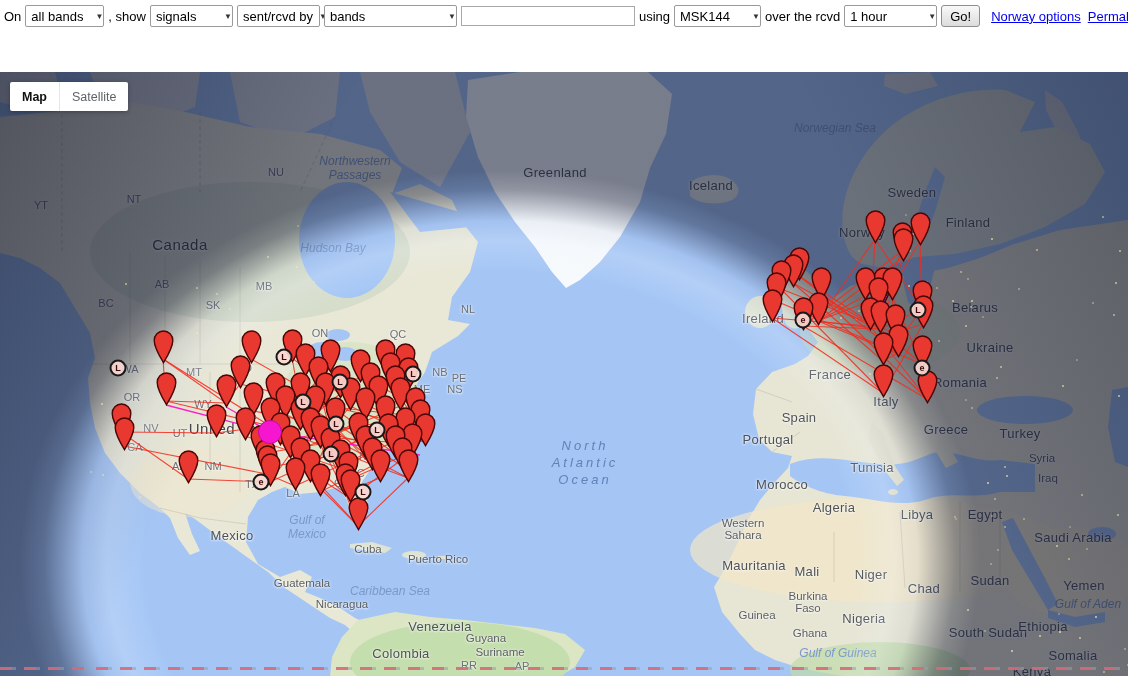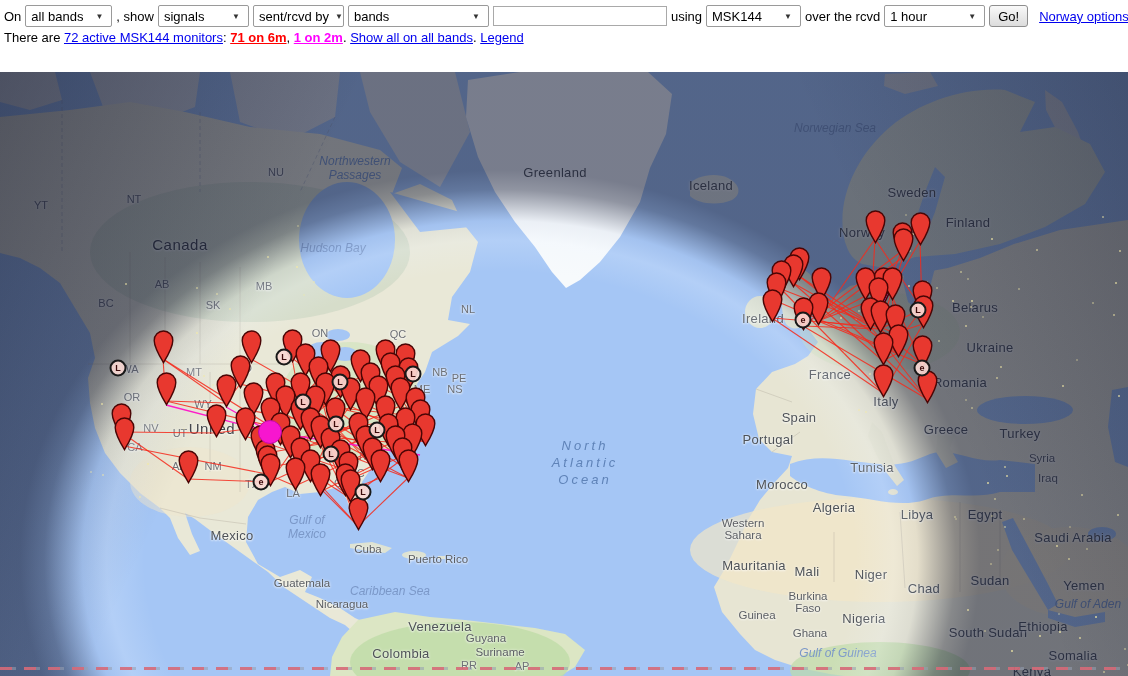--- a/index.html
+++ b/index.html
@@ -1,21 +1,21 @@
 <!DOCTYPE html>
 <html><head>
 <meta charset="utf-8">
 <style>
   html,body{margin:0;padding:0;background:#fff;font-family:"Liberation Sans",sans-serif;}
   body{width:1128px;height:676px;overflow:hidden;position:relative;}
   
   #header{position:absolute;top:0;left:0;width:1128px;height:72px;background:#fff;font-size:13px;color:#000;}
   .row1{display:flex;align-items:center;height:26px;padding:3px 4px 0 4px;white-space:nowrap;}
   .row1 > *{margin-right:4px;flex:0 0 auto;}
-  .sel{display:inline-flex;align-items:center;justify-content:space-between;border:1px solid #9a9a9a;border-radius:2px;background:#fff;height:20px;padding:0 8px 0 5px;font-size:13px;cursor:default;}
+  .sel{display:inline-flex;align-items:center;justify-content:space-between;border:1px solid #9a9a9a;border-radius:2px;background:#fff;height:20px;padding:0 0 0 5px;font-size:13px;cursor:default;}
   .sel .arr{font-size:8px;color:#333;margin-left:6px;}
   .w-band{width:72px}.w-signals{width:76px}.w-sent{width:76px}.w-who{width:126px}.w-mode{width:80px}.w-time{width:86px}
   #callsign-input{width:166px;height:16px;border:1px solid #a9a9a9;border-radius:0;font-size:13px;padding:1px 3px;}
   #go-btn{height:22px;border:1px solid #8e8e8e;border-radius:3px;background:linear-gradient(#f9f9f9,#dcdcdc);font-size:13px;padding:0 8px;cursor:pointer;}
   a{color:#0000ee;text-decoration:underline;cursor:pointer;}
   .right-links{margin-left:auto;display:flex;}
   .right-links a{margin-left:7px;}
   .row2,.row3{padding:1px 4px;line-height:15px;white-space:nowrap;}
   .lnk6{color:#ff0000;font-weight:bold;}
   .lnk2{color:#ff00ff;font-weight:bold;}
@@ -86,23 +86,20 @@
     <span>over the rcvd</span>
     <div class="sel w-time">
         <span>1 hour</span>
         <span class="arr">▼</span>
       </div>
     <button id="go-btn">Go!</button>
     <span class="right-links">
       <a>Norway options</a>
       <a>Permalink</a>
     </span>
-  </div>
-  <div class="row3">
-    <span>There are </span><a>72 active MSK144 monitors</a><span>: </span><a class="lnk6">71 on 6m</a><span>, </span><a class="lnk2">1 on 2m</a><span>. </span><a>Show all on all bands</a><span>. </span><a>Legend</a>
   </div>
 </div>
 
 <div id="map">
   <svg id="basemap" width="1128" height="604" viewBox="0 0 1128 604">
     <rect x="0" y="0" width="1128" height="604" fill="#a5c6f5"></rect>
 
     <path d="M0,0 L55,0 L62,28 L30,38 L0,30 Z" fill="#dadfe4"></path>
     <path d="M90,0 L200,0 L195,35 L150,52 L105,40 Z" fill="#dadfe4"></path>
     <path d="M230,0 L340,0 L335,45 L290,68 L240,50 Z" fill="#dadfe4"></path>
@@ -795,13 +792,17 @@
       <div class="smark" style="left: 413px; top: 302px;">L</div>
       <div class="smark" style="left: 261px; top: 410px;">e</div>
       <div class="smark" style="left: 340px; top: 310px;">L</div>
       <div class="smark" style="left: 377px; top: 358px;">L</div>
       <div class="smark" style="left: 803px; top: 248px;">e</div>
       <div class="smark" style="left: 922px; top: 296px;">e</div>
       <div class="smark" style="left: 918px; top: 238px;">L</div>
     </div>
   <div id="dot2m" style="left: 270px; top: 360px; background: rgb(247, 22, 207);"></div>
 
+  <div id="mapctrl">
+    <div class="mbtn active">Map</div>
+    <div class="mbtn inactive">Satellite</div>
+  </div>
 </div>
 
 </body></html>

